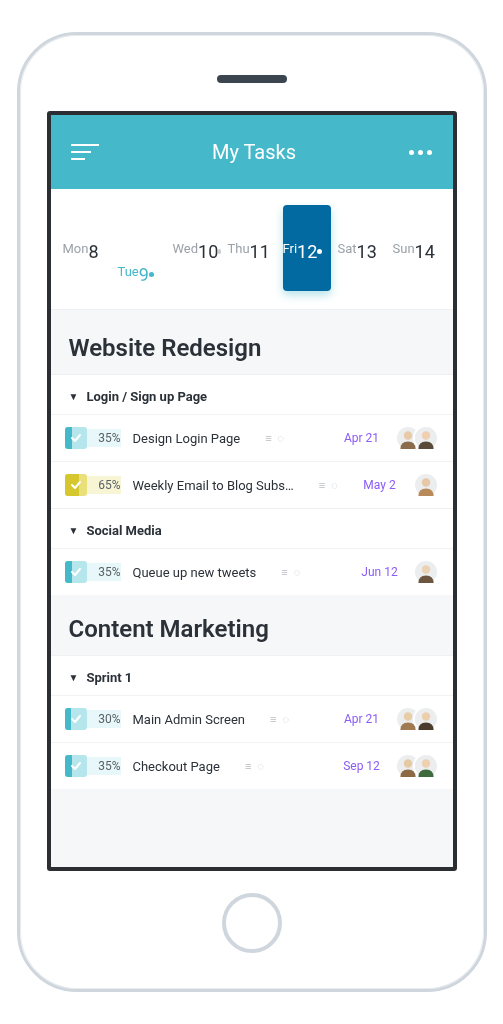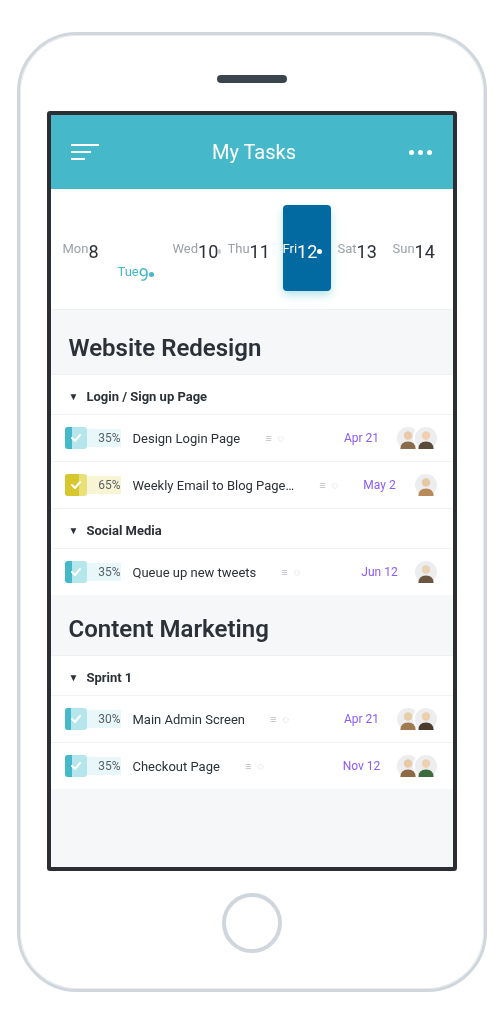--- a/index.html
+++ b/index.html
@@ -261,21 +261,21 @@
           <div class="pct-wrap">
             <div class="checkbox" style="background:#e9e07a">
               <div class="fill" style="width:65%;background:#d6c72f"></div>
               <svg width="12" height="12" viewBox="0 0 12 12">
                 <path d="M2 6 L5 9 L10 3" stroke="#fff" stroke-width="2" fill="none" stroke-linecap="round" stroke-linejoin="round"></path>
               </svg>
             </div>
             <div class="pct" style="background:#e9e07a50">65%</div>
           </div>
           <div class="task-name">
-            <span>Weekly Email to Blog Page…</span>
+            <span>Weekly Email to Blog Subs…</span>
             <span class="task-icons">
               <span>≡</span>
               <span>◌</span>
             </span>
           </div>
           <div class="task-date">May 2</div>
           <div class="avatars">
             <div class="avatar">
               <svg viewBox="0 0 26 26">
                 <circle cx="13" cy="13" r="13" fill="#ecedee"></circle>
@@ -367,21 +367,21 @@
             </div>
             <div class="pct" style="background:#b5e6ec50">35%</div>
           </div>
           <div class="task-name">
             <span>Checkout Page</span>
             <span class="task-icons">
               <span>≡</span>
               <span>◌</span>
             </span>
           </div>
-          <div class="task-date">Nov 12</div>
+          <div class="task-date">Sep 12</div>
           <div class="avatars">
             <div class="avatar">
               <svg viewBox="0 0 26 26">
                 <circle cx="13" cy="13" r="13" fill="#ecedee"></circle>
                 <circle cx="13" cy="10" r="5" fill="#e7c9a5"></circle>
                 <path d="M4 26 Q4 17 13 17 Q22 17 22 26 Z" fill="#8b6a45"></path>
               </svg>
             </div>
             <div class="avatar">
               <svg viewBox="0 0 26 26">

